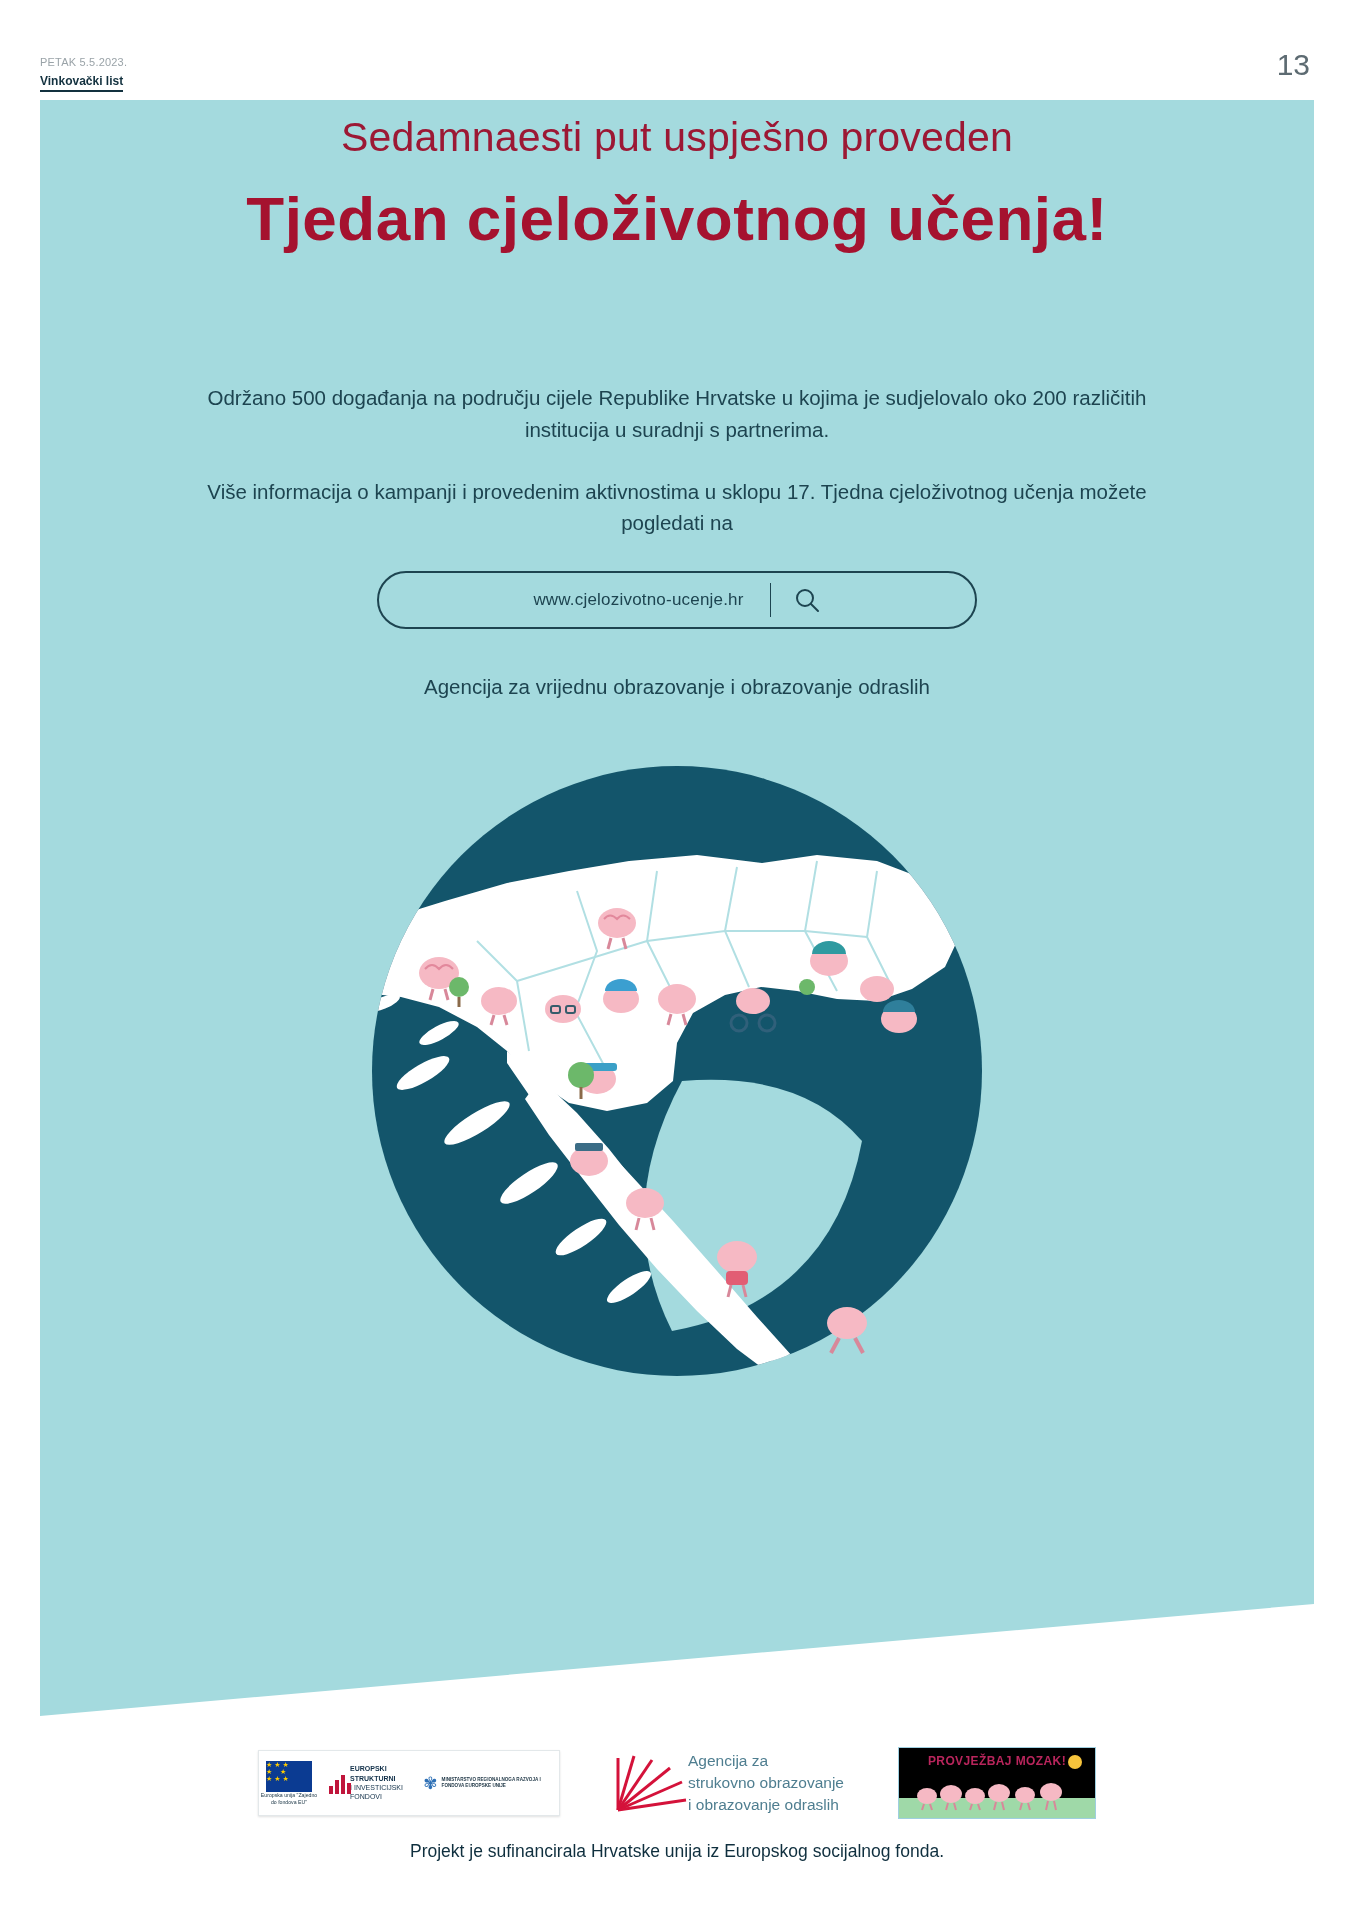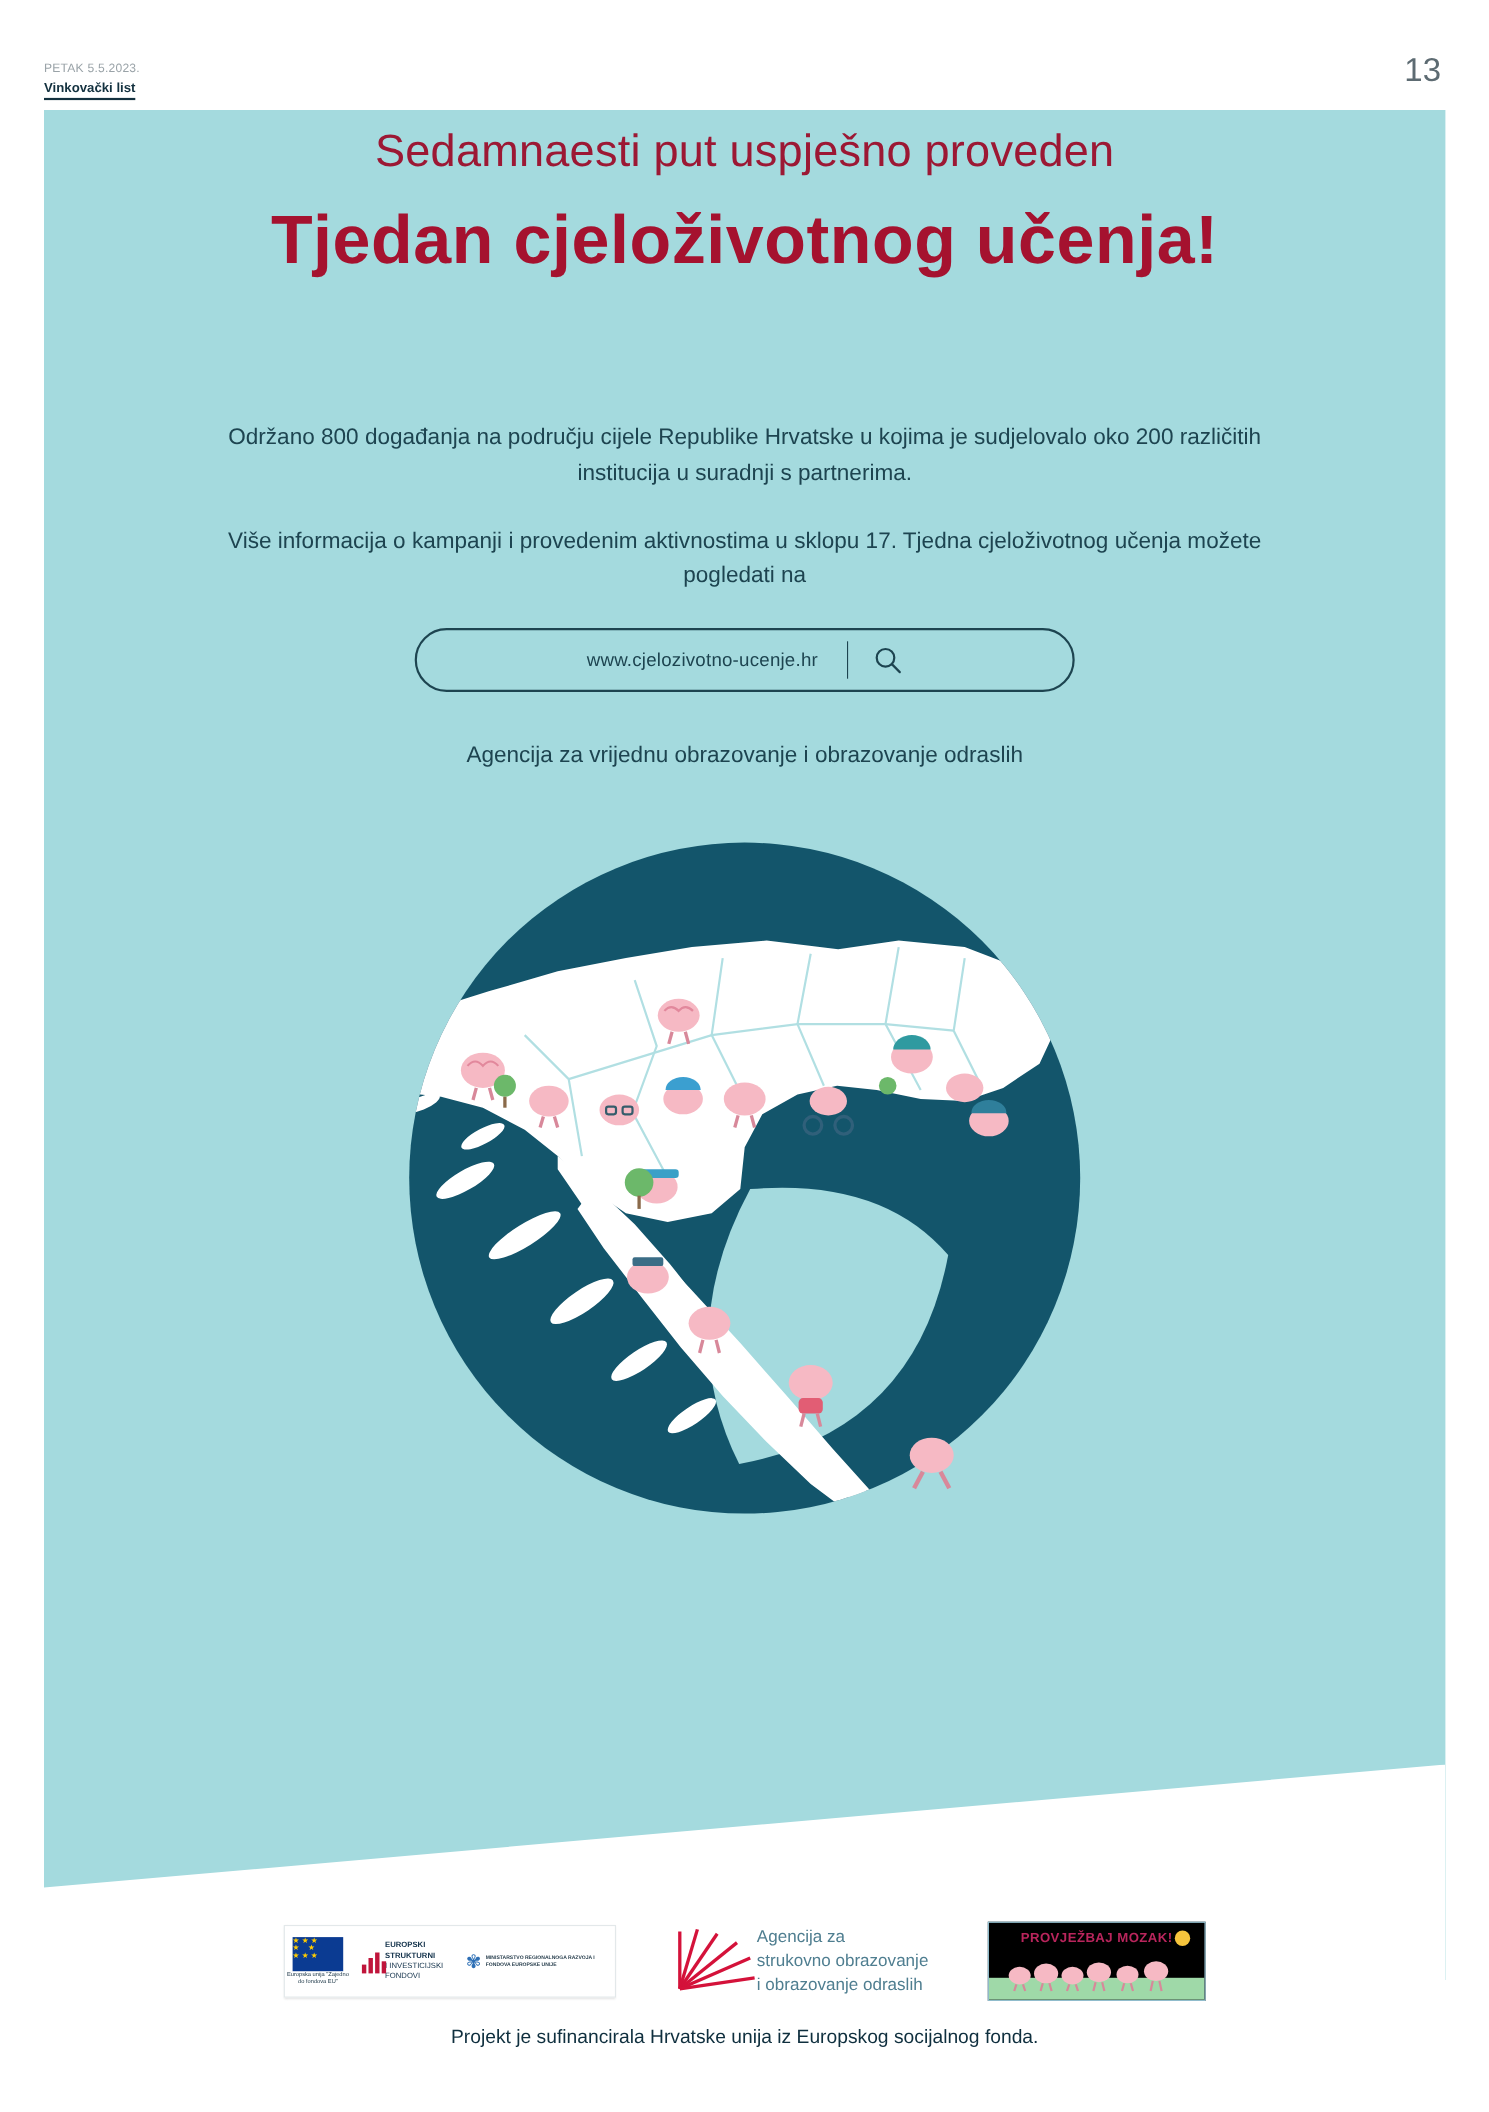--- a/index.html
+++ b/index.html
@@ -176,21 +176,21 @@
   .eu-bars { width: 22px; height: 22px; position: relative; }
   .eu-bars i {
     position: absolute; bottom: 0; width: 4px; background: #c0153b; display: block;
   }
   .eu-txt { font-size: 7px; color: #12314a; font-weight: bold; line-height: 1.35; }
   .eu-txt em { font-style: normal; font-weight: normal; }
   .eu-right { display: flex; align-items: center; gap: 4px; }
   .eu-right .glyph { font-size: 17px; color: #2d6fb5; }
   .eu-right .rtxt { font-size: 4.6px; color: #243b4a; line-height: 1.35; font-weight: bold; }
 
-  .logo-asoo { display: flex; align-items: flex-start; }
+  .logo-asoo { display: flex; align-items: center; }
   .asoo-mark { width: 74px; height: 62px; flex: none; }
   .asoo-txt { font-size: 15.5px; color: #4f7e90; line-height: 1.42; }
 
   .logo-brain {
     width: 196px; height: 70px;
     background: #000000;
     border: 1px solid #9ecfe0;
     position: relative;
     overflow: hidden;
   }
@@ -220,21 +220,21 @@
   </div>
   <div class="hdr-pageno">13</div>
 </div>
 
 <div class="poster">
   <div class="poster-inner">
 
     <div class="title-top">Sedamnaesti put uspješno proveden</div>
     <div class="title-main">Tjedan cjeloživotnog učenja!</div>
 
-    <div class="body-text p1">Održano 800 događanja na području cijele Republike Hrvatske u kojima je sudjelovalo oko 200 različitih institucija u suradnji s partnerima.</div>
+    <div class="body-text p1">Održano 500 događanja na području cijele Republike Hrvatske u kojima je sudjelovalo oko 200 različitih institucija u suradnji s partnerima.</div>
     <div class="body-text p2">Više informacija o kampanji i provedenim  aktivnostima u sklopu 17. Tjedna cjeloživotnog učenja možete pogledati na</div>
 
     <div class="url-pill">
       <span class="url-text">www.cjelozivotno-ucenje.hr</span>
       <span class="url-sep"></span>
       <span>
         <svg class="search-ico" viewBox="0 0 28 28" fill="none" stroke="#1d4450" stroke-width="2">
           <circle cx="12" cy="12" r="8"></circle>
           <line x1="18" y1="18" x2="25" y2="25" stroke-linecap="round"></line>
         </svg>

